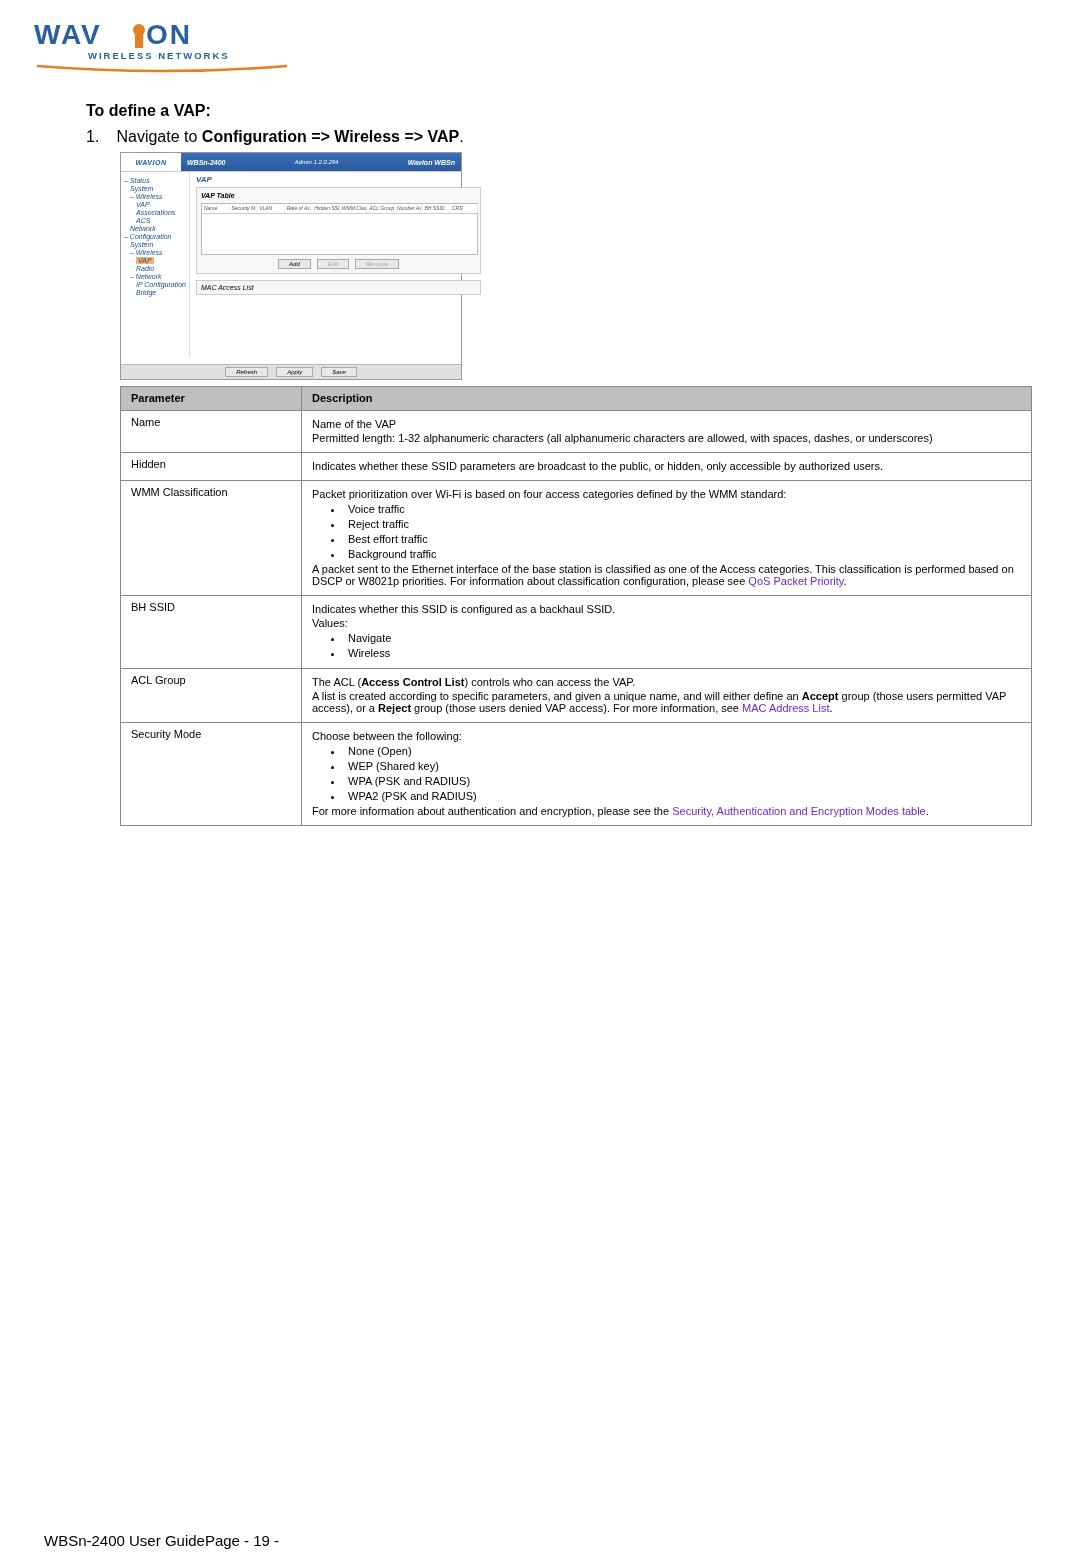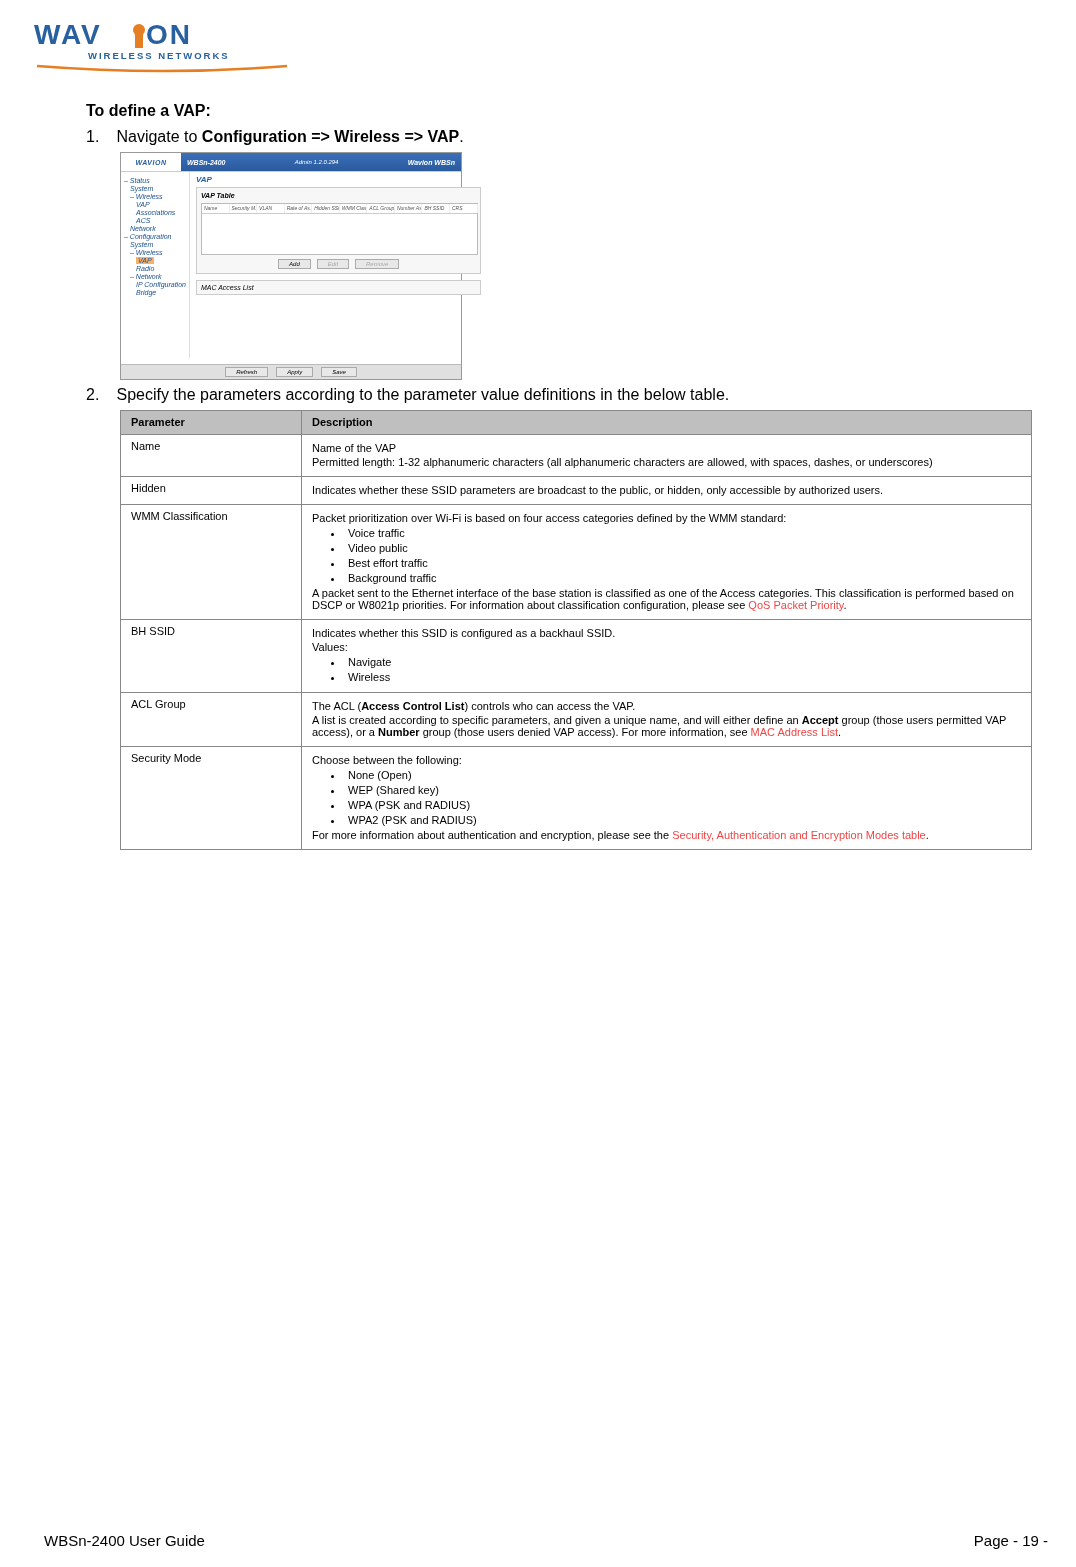--- a/index.html
+++ b/index.html
@@ -138,28 +138,28 @@
     table.param-table td:first-child {
       width: 160px;
     }
     .cell-p { margin: 2px 0;}
     ul.bullets {
       list-style: disc;
       margin: 2px 0 2px 0;
       padding-left: 32px;
     }
     ul.bullets li { margin: 3px 0; padding-left: 4px;}
-    .link { color: #ef4444; }
+    .link { color: #6d28d9; }
     .footer {
       position: absolute;
       bottom: 18px;
       left: 44px;
       right: 28px;
       display: flex;
-      justify-content: space-between;
+      justify-content: flex-start;
       font-size: 15px;
     }
   </style>
 </head>
 <body>
 
 <div class="page">
 
   <div class="logo">
     <svg width="260" height="56" viewBox="0 0 260 56">
@@ -234,24 +234,20 @@
           <div class="ss-mac">MAC Access List</div>
         </div>
       </div>
       <div class="ss-bottom">
         <span class="ss-btn">Refresh</span>
         <span class="ss-btn">Apply</span>
         <span class="ss-btn">Save</span>
       </div>
     </div>
 
-    <div class="step-line">
-      <span class="step-num">2.</span>
-      <span>Specify the parameters according to the parameter value definitions in the below table.</span>
-    </div>
 
     <table class="param-table">
       <thead>
         <tr>
           <th>Parameter</th>
           <th>Description</th>
         </tr>
       </thead>
       <tbody>
         <tr>
@@ -266,21 +262,21 @@
           <td>
             <div class="cell-p">Indicates whether these SSID parameters are broadcast to the public, or hidden, only accessible by authorized users.</div>
           </td>
         </tr>
         <tr>
           <td>WMM Classification</td>
           <td>
             <div class="cell-p">Packet prioritization over Wi-Fi is based on four access categories defined by the WMM standard:</div>
             <ul class="bullets">
               <li>Voice traffic</li>
-              <li>Video public</li>
+              <li>Reject traffic</li>
               <li>Best effort traffic</li>
               <li>Background traffic</li>
             </ul>
             <div class="cell-p">
               <span>A packet sent to the Ethernet interface of the base station is classified as one of the Access categories. This classification is performed based on DSCP or W8021p priorities. For information about classification configuration, please see </span><span class="link">QoS Packet Priority</span><span>.</span>
             </div>
           </td>
         </tr>
         <tr>
           <td>BH SSID</td>
@@ -293,21 +289,21 @@
             </ul>
           </td>
         </tr>
         <tr>
           <td>ACL Group</td>
           <td>
             <div class="cell-p">
               <span>The ACL (</span><span class="bold">Access Control List</span><span>) controls who can access the VAP.</span>
             </div>
             <div class="cell-p">
-              <span>A list is created according to specific parameters, and given a unique name, and will either define an </span><span class="bold">Accept</span><span> group (those users permitted VAP access), or a </span><span class="bold">Number</span><span> group (those users denied VAP access). For more information, see </span><span class="link">MAC Address List</span><span>.</span>
+              <span>A list is created according to specific parameters, and given a unique name, and will either define an </span><span class="bold">Accept</span><span> group (those users permitted VAP access), or a </span><span class="bold">Reject</span><span> group (those users denied VAP access). For more information, see </span><span class="link">MAC Address List</span><span>.</span>
             </div>
           </td>
         </tr>
         <tr>
           <td>Security Mode</td>
           <td>
             <div class="cell-p">Choose between the following:</div>
             <ul class="bullets">
               <li>None (Open)</li>
               <li>WEP (Shared key)</li>

